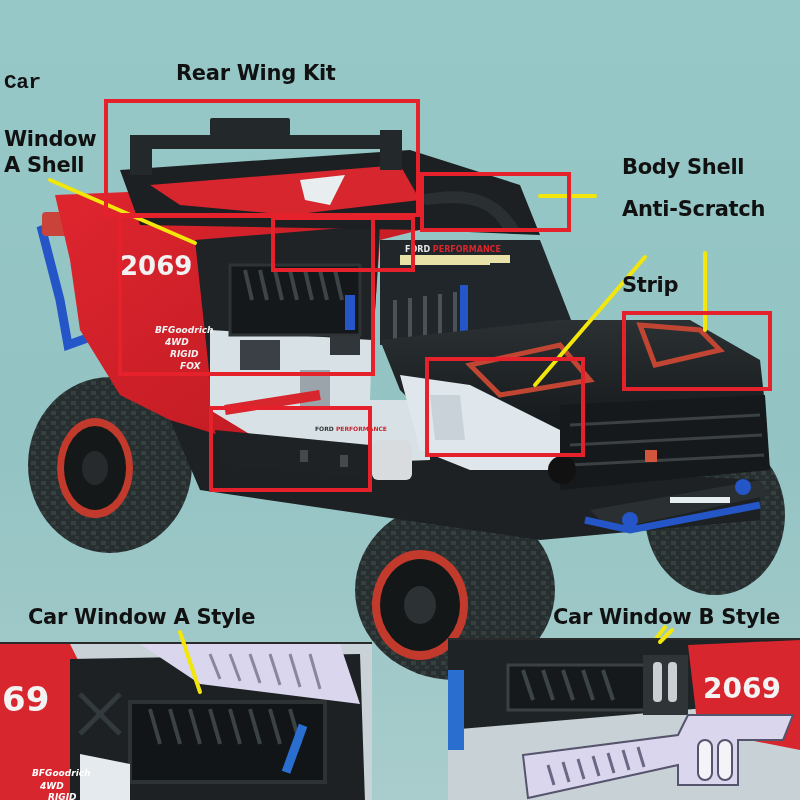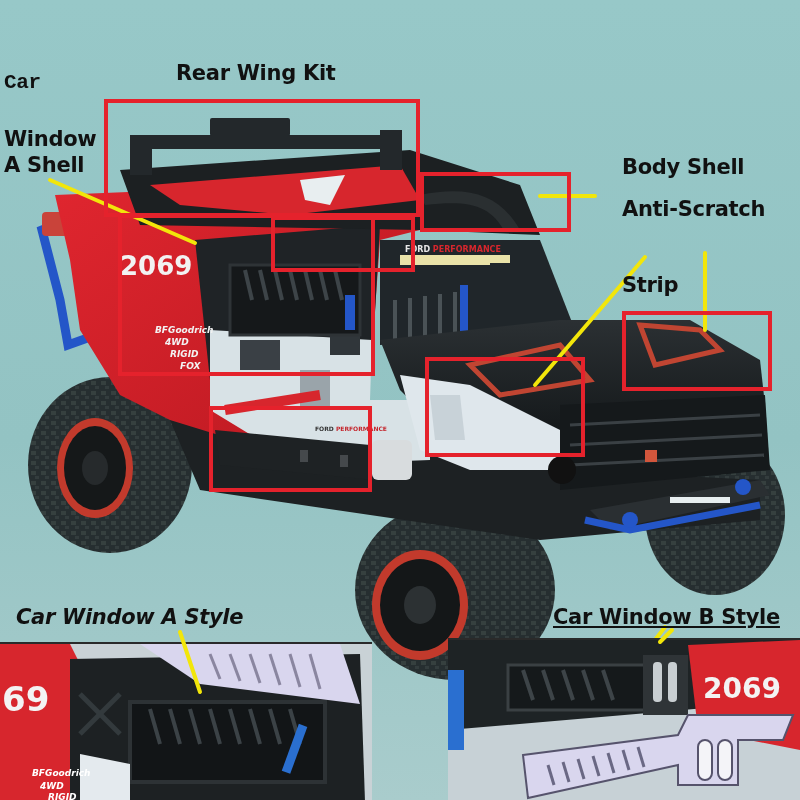--- a/index.html
+++ b/index.html
@@ -244,22 +244,22 @@
           <line x1="145" y1="116" x2="151" y2="136"></line>
         <line x1="160" y1="113" x2="166" y2="133"></line>
           <line x1="175" y1="110" x2="181" y2="130"></line>
         <line x1="190" y1="107" x2="196" y2="127"></line>
       </g>
       <rect x="250" y="100" width="14" height="40" rx="7" fill="#f4f4f8" stroke="#56536c" stroke-width="2"></rect>
       <rect x="270" y="100" width="14" height="40" rx="7" fill="#f4f4f8" stroke="#56536c" stroke-width="2"></rect>
     </svg>
   </div>
 
-  <div class="label" style="left:16px; top:607px; font-size:21px;font-style:italic;">Car Window A Style</div>
-  <div class="label" style="left:553px; top:607px; font-size:21px;text-decoration:underline;">Car Window B Style</div>
+  <div class="label" style="left:28px; top:607px; font-size:21px;">Car Window A Style</div>
+  <div class="label" style="left:553px; top:607px; font-size:21px;">Car Window B Style</div>
 
   <svg class="car" width="800" height="800" viewBox="0 0 800 800" style="pointer-events:none;">
     <g stroke="#f2e60a" stroke-width="4" stroke-linecap="round">
       <line x1="180" y1="632" x2="200" y2="692"></line>
       <line x1="672" y1="630" x2="660" y2="642"></line>
     </g>
   </svg>
 
 </div>
 

